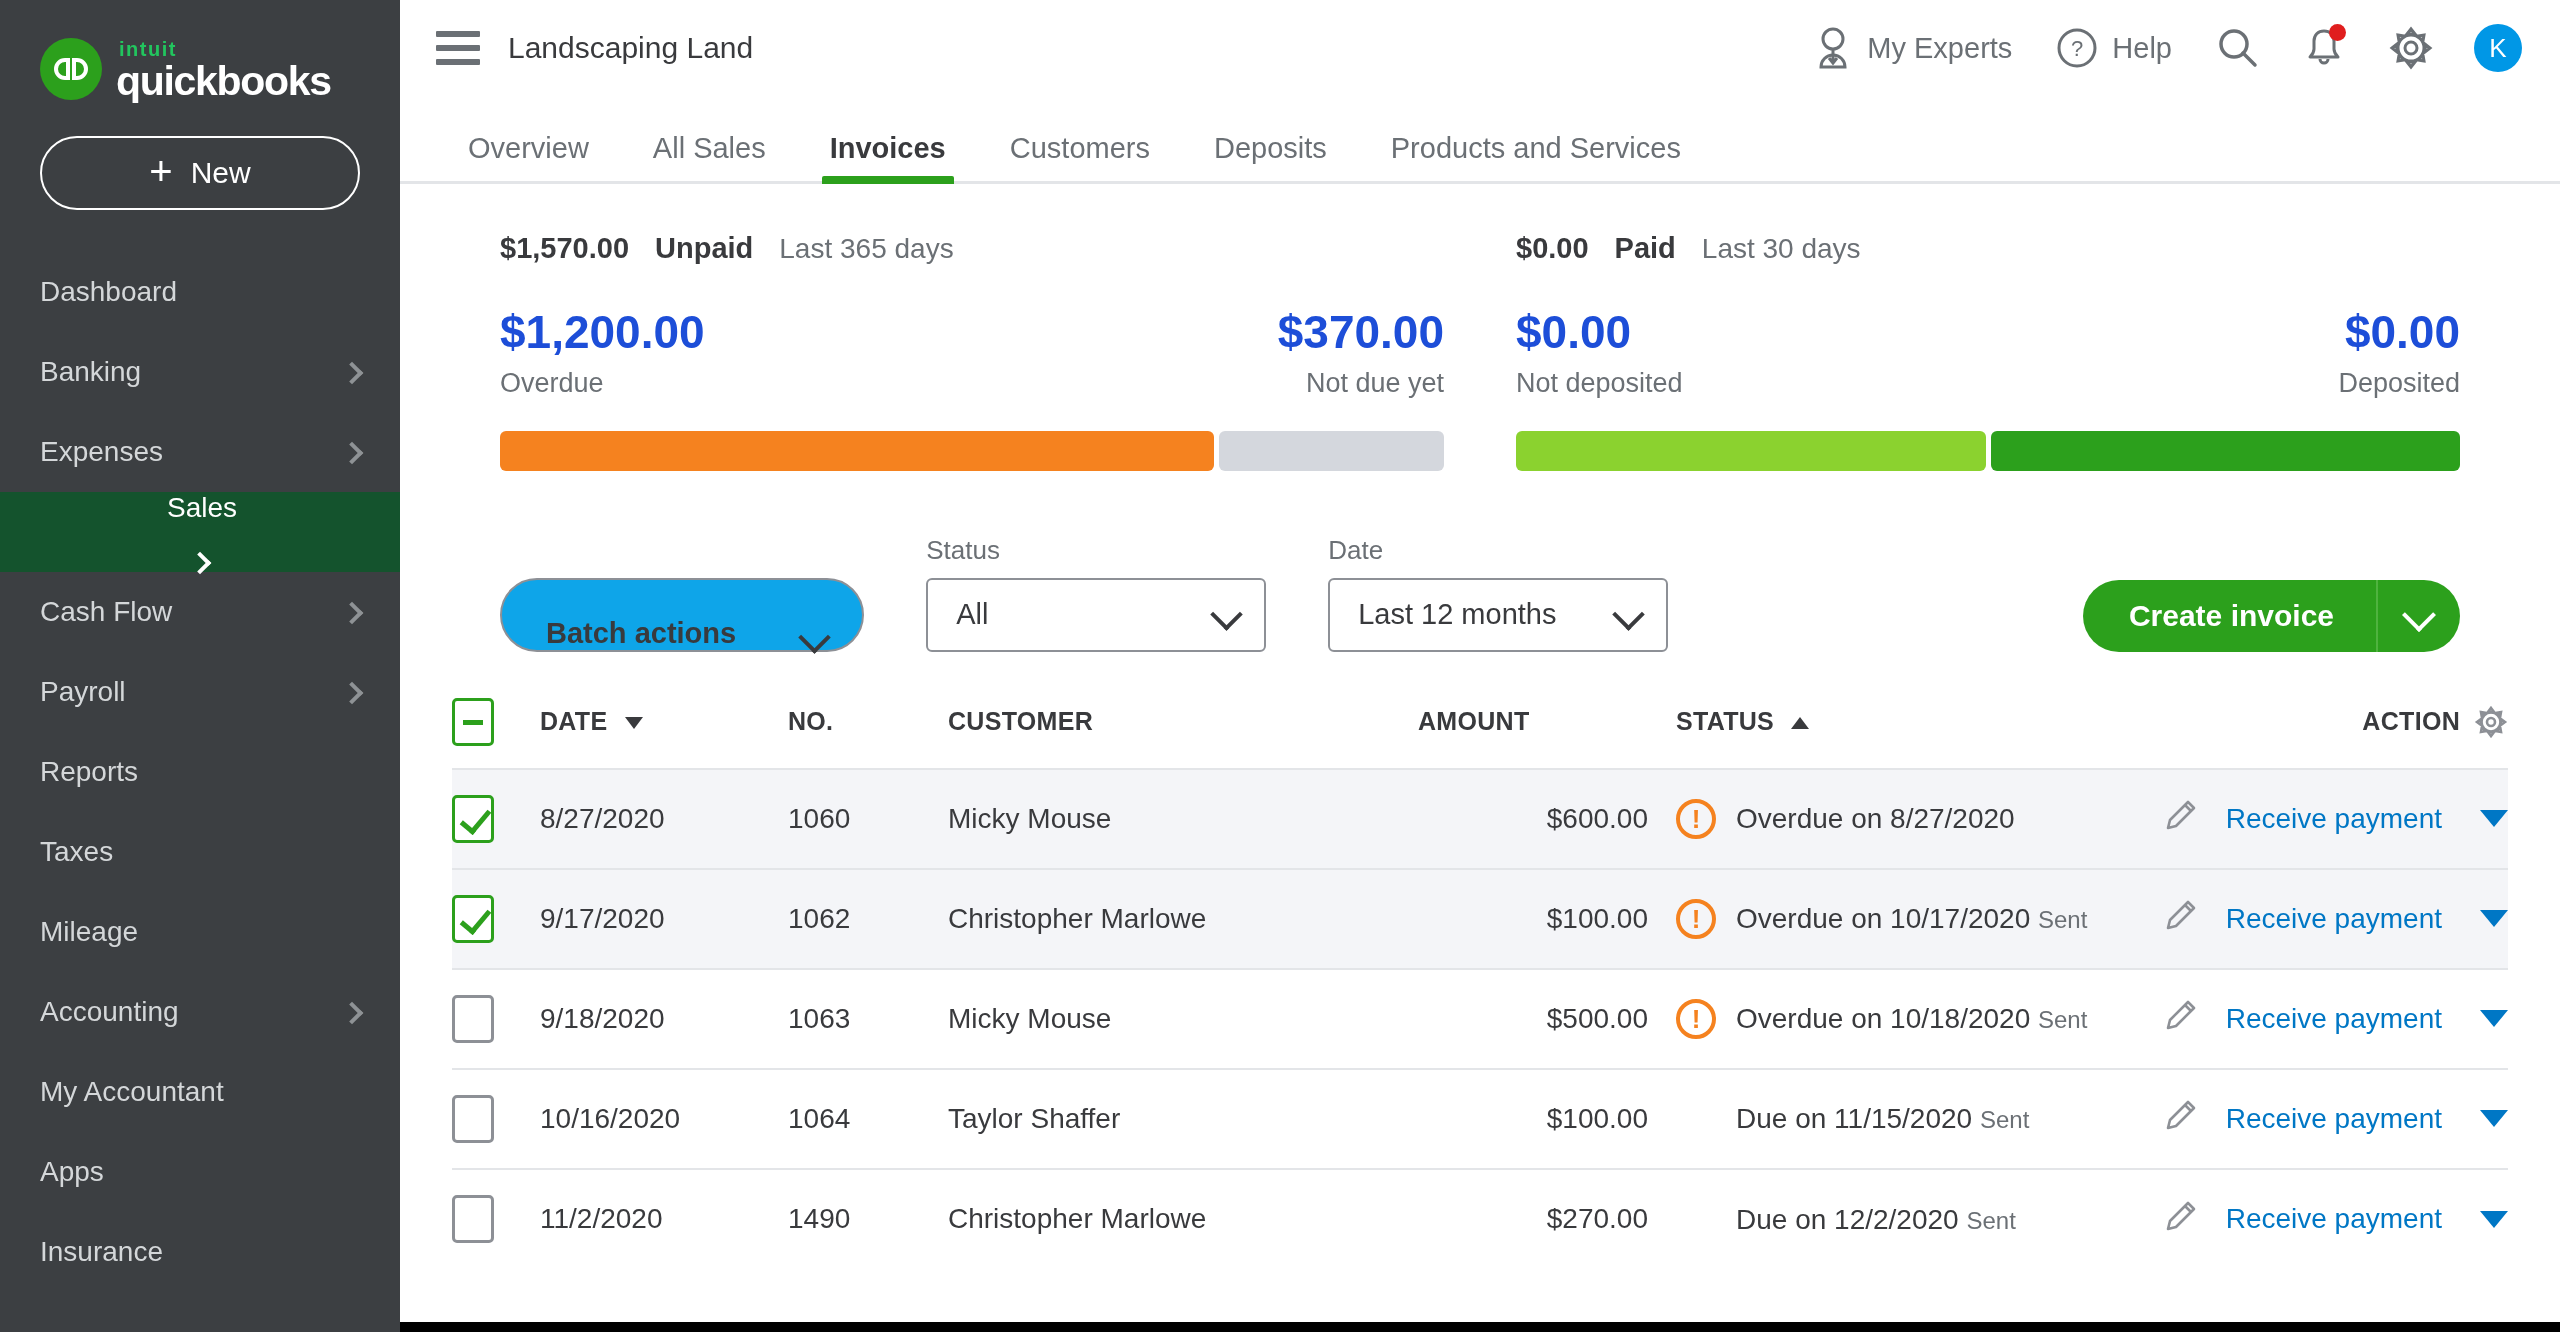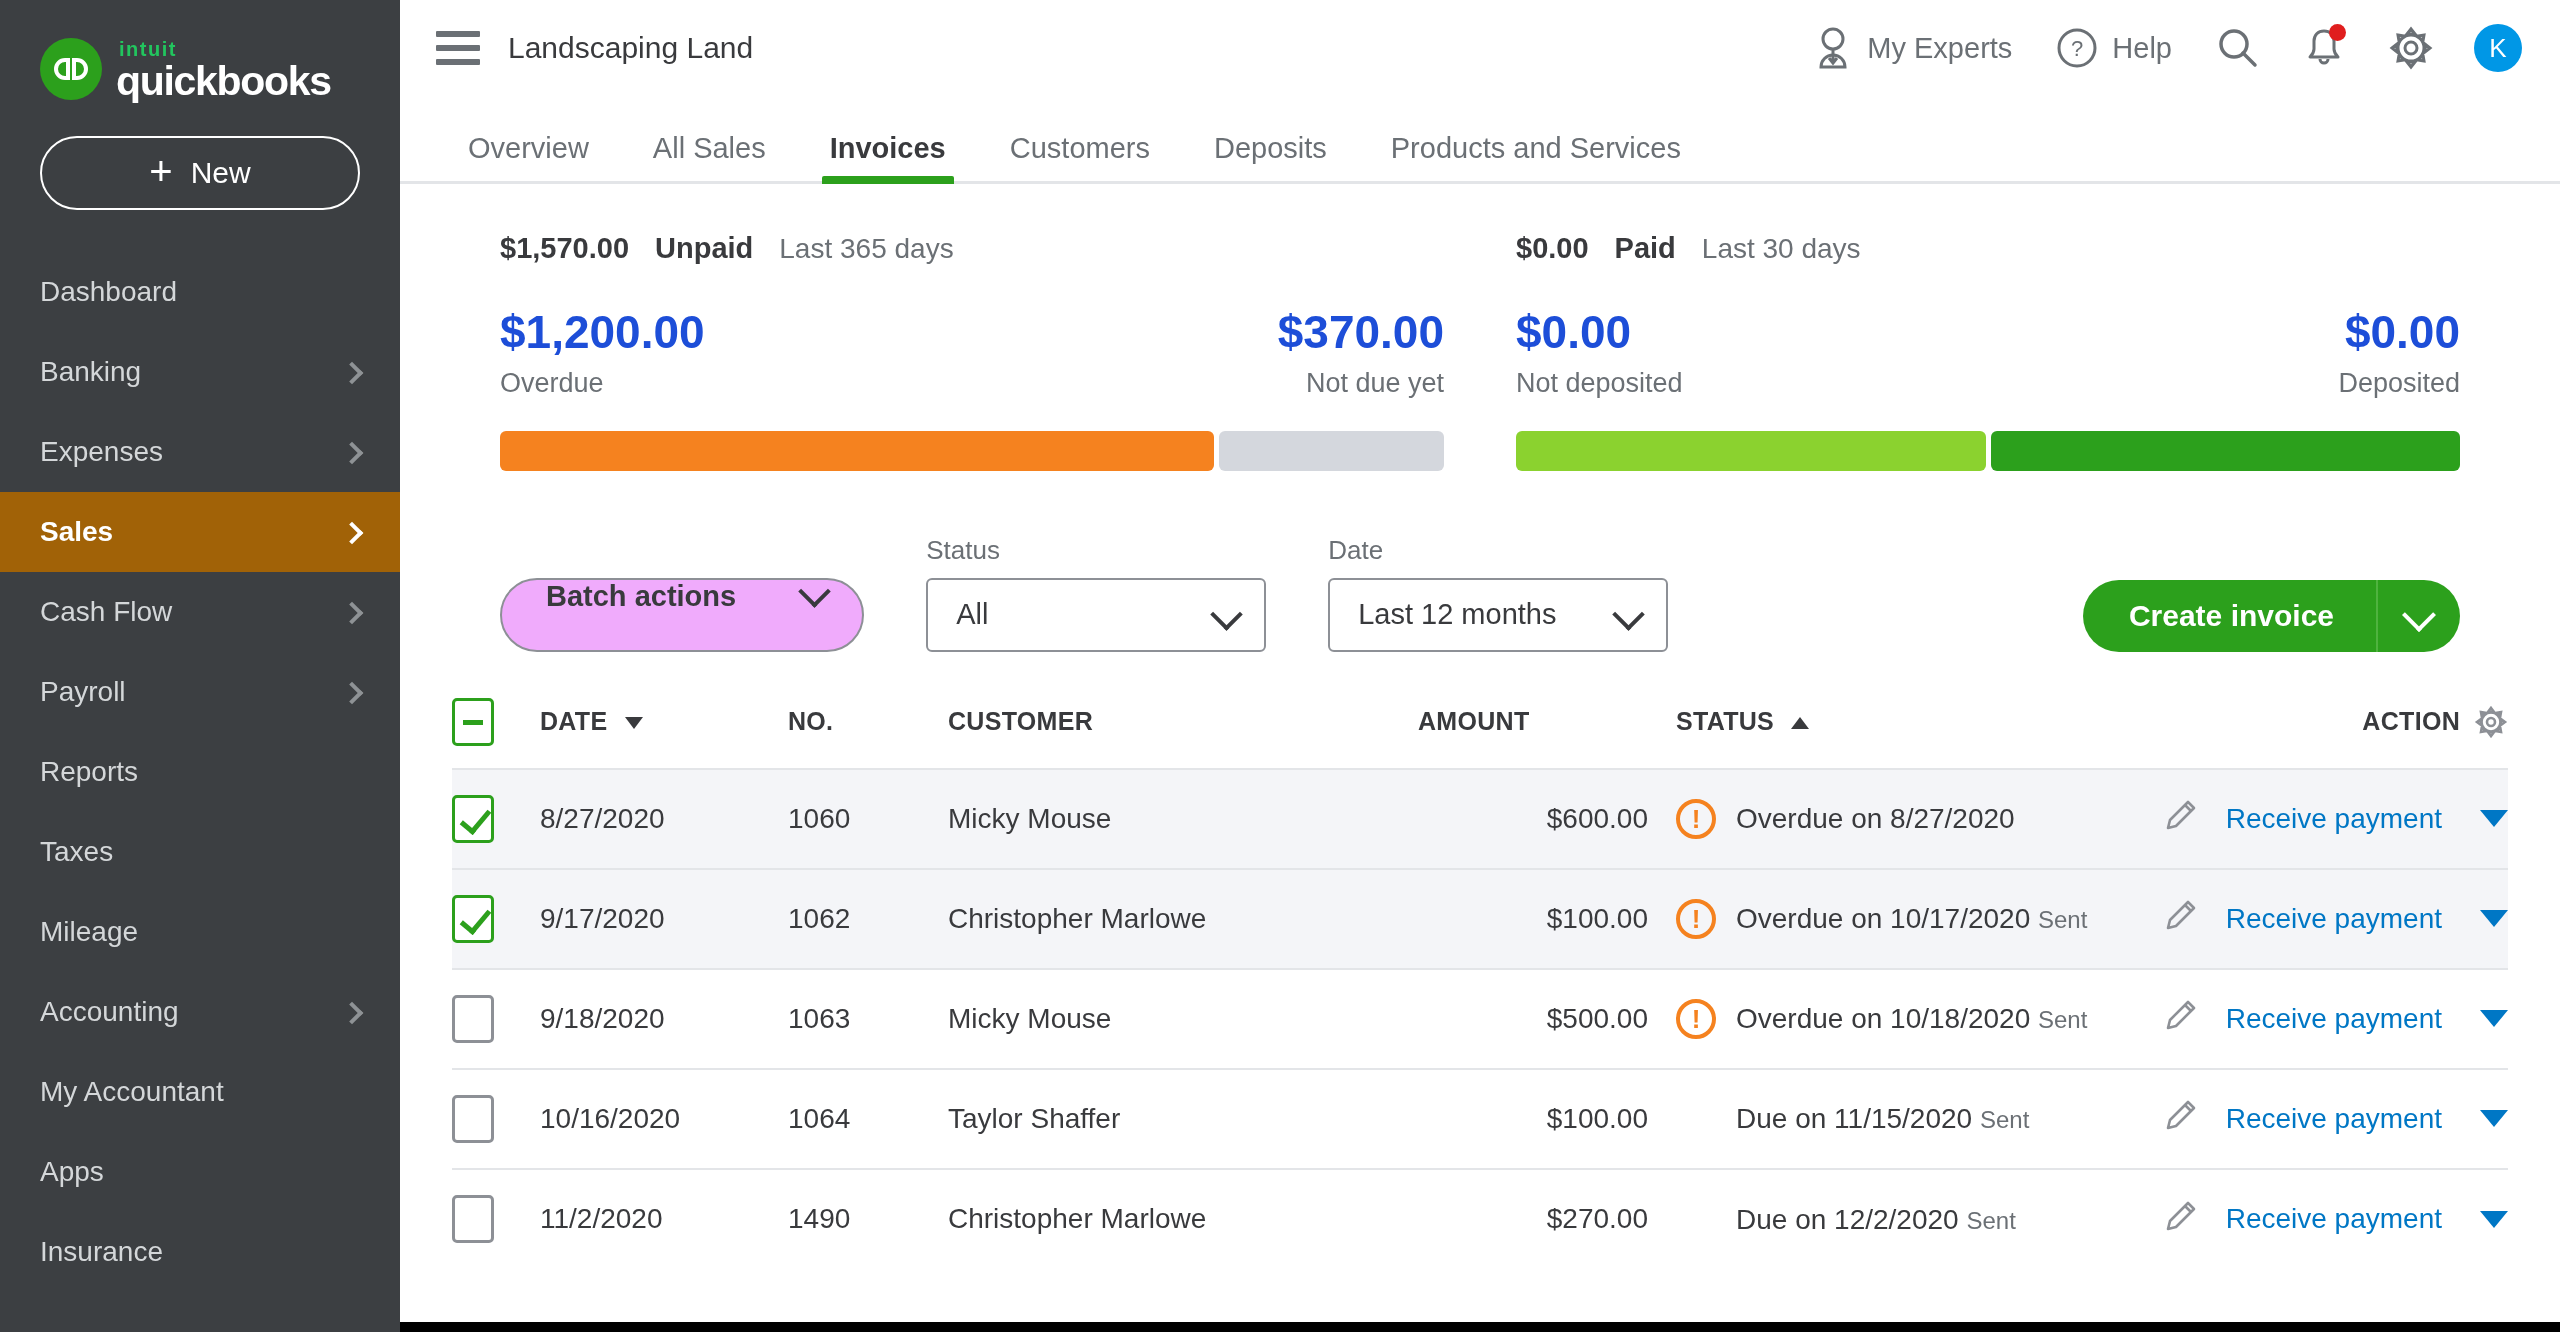--- a/index.html
+++ b/index.html
@@ -45,21 +45,21 @@
     display: flex; align-items: center; justify-content: center; gap: 18px;
     cursor: pointer;
   }
   .new-plus { font-size: 40px; font-weight: 300; line-height: 1; margin-top: -4px;}
   .nav { margin-top: 42px; display: flex; flex-direction: column; }
   .nav-item {
     height: 80px; display: flex; align-items: center;
     padding: 0 36px 0 40px; color: #d4d7d9; font-size: 28px;
     cursor: pointer; position: relative; justify-content: space-between;
   }
-  .nav-item.active { background: #a16207; color: #ffffff; font-weight: 700; }
+  .nav-item.active { background: #14532d; color: #ffffff; font-weight: 400; flex-direction: column; }
   .nav-chevron {
     font-size: 0; width: 20px; height: 20px; position: relative;
   }
   .nav-chevron::after {
     content: ""; position: absolute; right: 4px; top: 3px;
     width: 12px; height: 12px;
     border-top: 4px solid #8e9295; border-right: 4px solid #8e9295;
     transform: rotate(45deg);
   }
   .nav-item.active .nav-chevron::after { border-color: #ffffff; }
@@ -121,21 +121,21 @@
   .bar { display: flex; gap: 5px; margin-top: 32px; height: 40px; }
   .bar-seg { border-radius: 6px; }
 
   
   .filter-row {
     display: flex; align-items: flex-end; padding: 64px 100px 0 100px;
     flex: 0 0 auto;
   }
   .pill-btn {
     height: 74px; border: 2px solid #8d9096; border-radius: 37px;
-    background: #f0abfc; display: flex; align-items: flex-start; gap: 44px;
+    background: #0ea5e9; display: flex; align-items: flex-end; gap: 44px;
     padding: 0 36px 0 44px; font-size: 29px; color: #393a3d; cursor: pointer;
     font-weight: 700;
   }
   .field { margin-left: 62px; display: flex; flex-direction: column; }
   .field-label { font-size: 26px; color: #6b7075; margin-bottom: 12px; }
   .select-box {
     height: 74px; border: 2px solid #8d9096; border-radius: 6px;
     background: #fff; display: flex; align-items: center; justify-content: space-between;
     padding: 0 26px 0 28px; font-size: 29px; color: #393a3d; cursor: pointer;
   }

